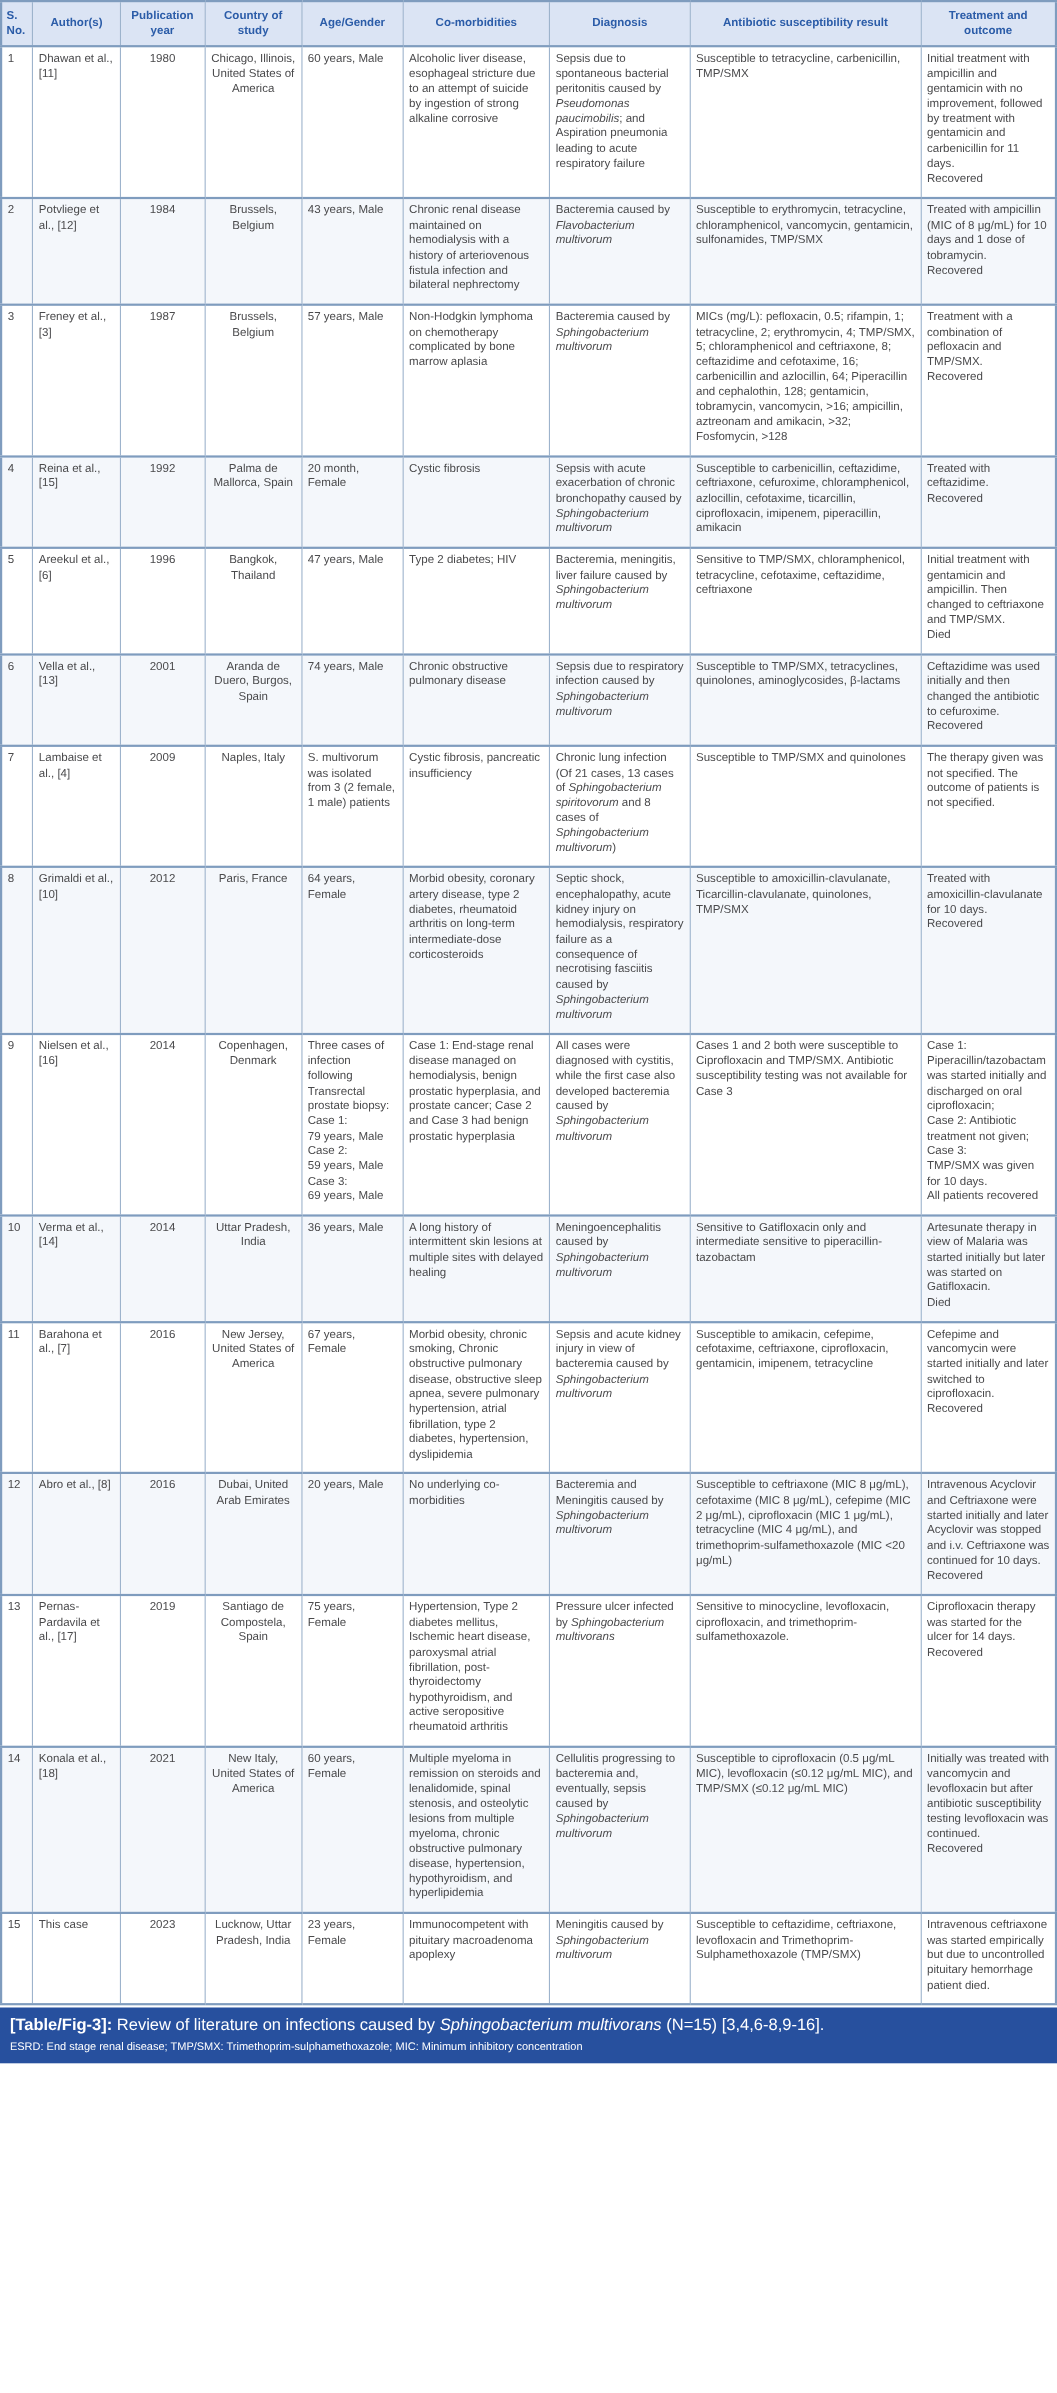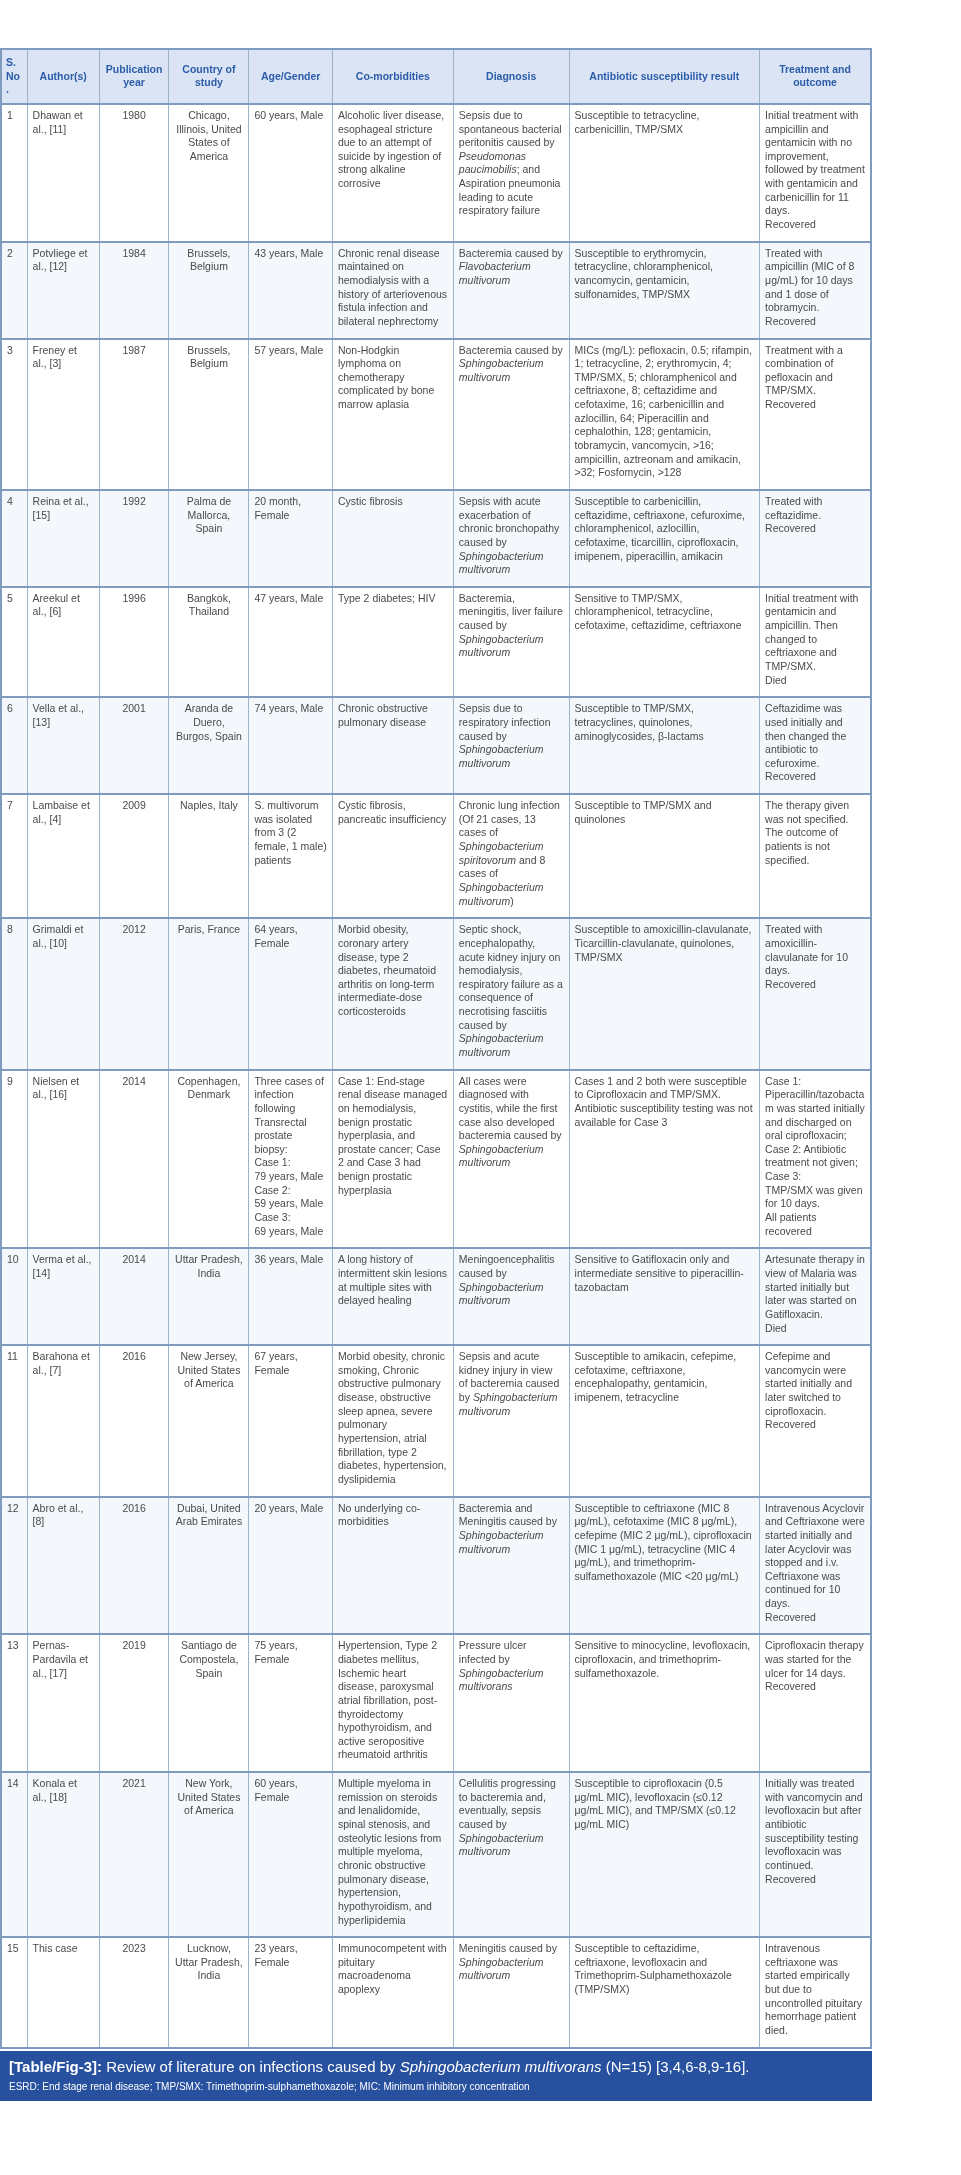--- a/index.html
+++ b/index.html
@@ -7,21 +7,21 @@
     --header-fg:#2b5ca8;
     --grid:#9db3cc;
     --rowline:#7f9cbe;
     --text:#4a4a4c;
     --footer-bg:#27509e;
     --footer-fg:#ffffff;
     --row-alt:#f4f7fb;
   }
   html,body{margin:0;padding:0;background:#ffffff;}
   body{font-family:"Liberation Sans", sans-serif;}
-  .page{width:872px;margin-top:48px;}
+  .page{width:961px;}
   table{border-collapse:collapse;width:100%;table-layout:fixed;border:2px solid var(--rowline);}
   th,td{
     border-left:1px solid var(--grid);
     border-right:1px solid var(--grid);
     border-top:2px solid var(--rowline);
     border-bottom:2px solid var(--rowline);
     vertical-align:top;
     padding:4px 5px 9px 5px;
     font-size:10.5px;
     line-height:1.3;
@@ -219,21 +219,21 @@
 Died</td>
         </tr>
         <tr>
           <td class="col-sno">11</td>
           <td class="col-authors">Barahona et al., [7]</td>
           <td class="col-year">2016</td>
           <td class="col-country">New Jersey, United States of America</td>
           <td class="col-age_gender">67 years, Female</td>
           <td class="col-comorbidities">Morbid obesity, chronic smoking, Chronic obstructive pulmonary disease, obstructive sleep apnea, severe pulmonary hypertension, atrial fibrillation, type 2 diabetes, hypertension, dyslipidemia</td>
           <td class="col-diagnosis">Sepsis and acute kidney injury in view of bacteremia caused by <i>Sphingobacterium multivorum</i></td>
-          <td class="col-susceptibility">Susceptible to amikacin, cefepime, cefotaxime, ceftriaxone, encephalopathy, gentamicin, imipenem, tetracycline</td>
+          <td class="col-susceptibility">Susceptible to amikacin, cefepime, cefotaxime, ceftriaxone, ciprofloxacin, gentamicin, imipenem, tetracycline</td>
           <td class="col-treatment">Cefepime and vancomycin were started initially and later switched to ciprofloxacin.
 Recovered</td>
         </tr>
         <tr class="alt">
           <td class="col-sno">12</td>
           <td class="col-authors">Abro et al., [8]</td>
           <td class="col-year">2016</td>
           <td class="col-country">Dubai, United Arab Emirates</td>
           <td class="col-age_gender">20 years, Male</td>
           <td class="col-comorbidities">No underlying co-morbidities</td>
@@ -251,21 +251,21 @@
           <td class="col-comorbidities">Hypertension, Type 2 diabetes mellitus, Ischemic heart disease, paroxysmal atrial fibrillation, post-thyroidectomy hypothyroidism, and active seropositive rheumatoid arthritis</td>
           <td class="col-diagnosis">Pressure ulcer infected by <i>Sphingobacterium multivorans</i></td>
           <td class="col-susceptibility">Sensitive to minocycline, levofloxacin, ciprofloxacin, and trimethoprim-sulfamethoxazole.</td>
           <td class="col-treatment">Ciprofloxacin therapy was started for the ulcer for 14 days.
 Recovered</td>
         </tr>
         <tr class="alt">
           <td class="col-sno">14</td>
           <td class="col-authors">Konala et al., [18]</td>
           <td class="col-year">2021</td>
-          <td class="col-country">New York, United States of America</td>
+          <td class="col-country">New Italy, United States of America</td>
           <td class="col-age_gender">60 years, Female</td>
           <td class="col-comorbidities">Multiple myeloma in remission on steroids and lenalidomide, spinal stenosis, and osteolytic lesions from multiple myeloma, chronic obstructive pulmonary disease, hypertension, hypothyroidism, and hyperlipidemia</td>
           <td class="col-diagnosis">Cellulitis progressing to bacteremia and, eventually, sepsis caused by <i>Sphingobacterium multivorum</i></td>
           <td class="col-susceptibility">Susceptible to ciprofloxacin (0.5 μg/mL MIC), levofloxacin (≤0.12 μg/mL MIC), and TMP/SMX (≤0.12 μg/mL MIC)</td>
           <td class="col-treatment">Initially was treated with vancomycin and levofloxacin but after antibiotic susceptibility testing levofloxacin was continued.
 Recovered</td>
         </tr>
         <tr>
           <td class="col-sno">15</td>
           <td class="col-authors">This case</td>

